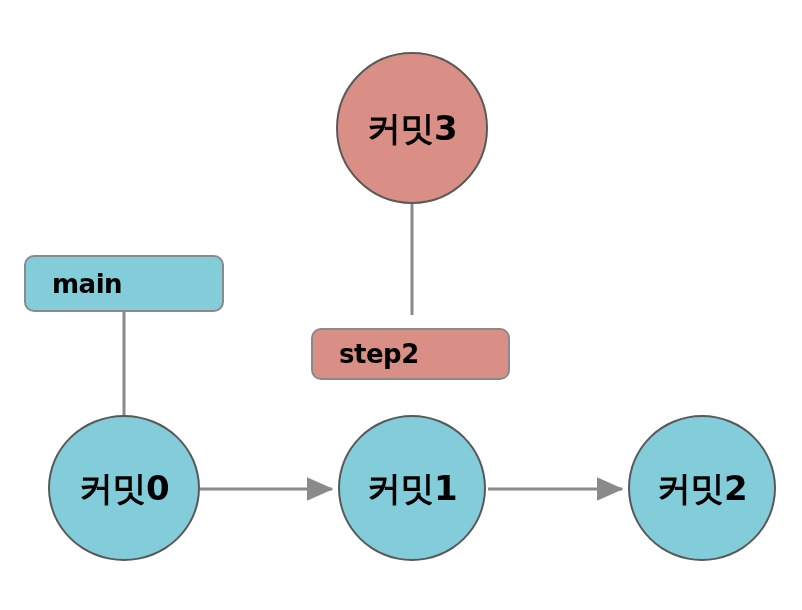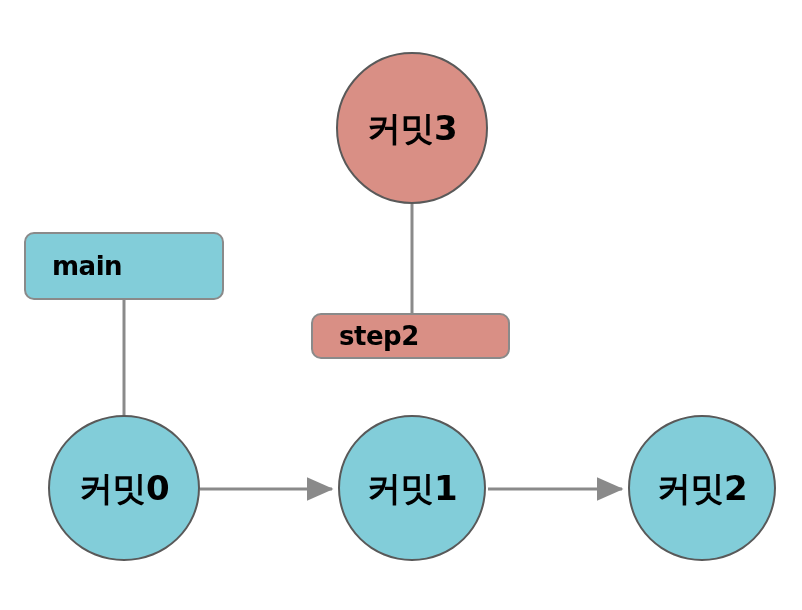--- a/index.html
+++ b/index.html
@@ -57,22 +57,22 @@
     padding-left: 26px;
   }
   .label-cyan { background: #82cdd9; }
   .label-salmon { background: #d98f85; }
 
   #commit0 { left: 48px;  top: 415px; width: 152px; height: 146px; font-size: 34px; }
   #commit1 { left: 338px; top: 415px; width: 148px; height: 146px; font-size: 34px; }
   #commit2 { left: 628px; top: 415px; width: 148px; height: 146px; font-size: 34px; }
   #commit3 { left: 336px; top: 52px;  width: 152px; height: 152px; font-size: 34px; }
 
-  #mainLabel  { left: 24px;  top: 232px; width: 200px; height: 68px; font-size: 26px; }
-  #step2Label { left: 311px; top: 313px; width: 199px; height: 46px; font-size: 26px; align-items: center; }
+  #mainLabel  { left: 24px;  top: 255px; width: 200px; height: 57px; font-size: 26px; }
+  #step2Label { left: 311px; top: 328px; width: 199px; height: 52px; font-size: 26px; align-items: center; }
 </style>
 </head>
 <body>
 
 <div id="canvas">
 
   <svg class="edge-layer" width="802" height="610" viewBox="0 0 802 610">
     <defs>
       <marker id="arrowhead" markerWidth="9" markerHeight="8" refX="8.5" refY="4" orient="auto" markerUnits="strokeWidth">
         <path d="M0,0 L9,4 L0,8 z" fill="#8a8a8a"></path>

